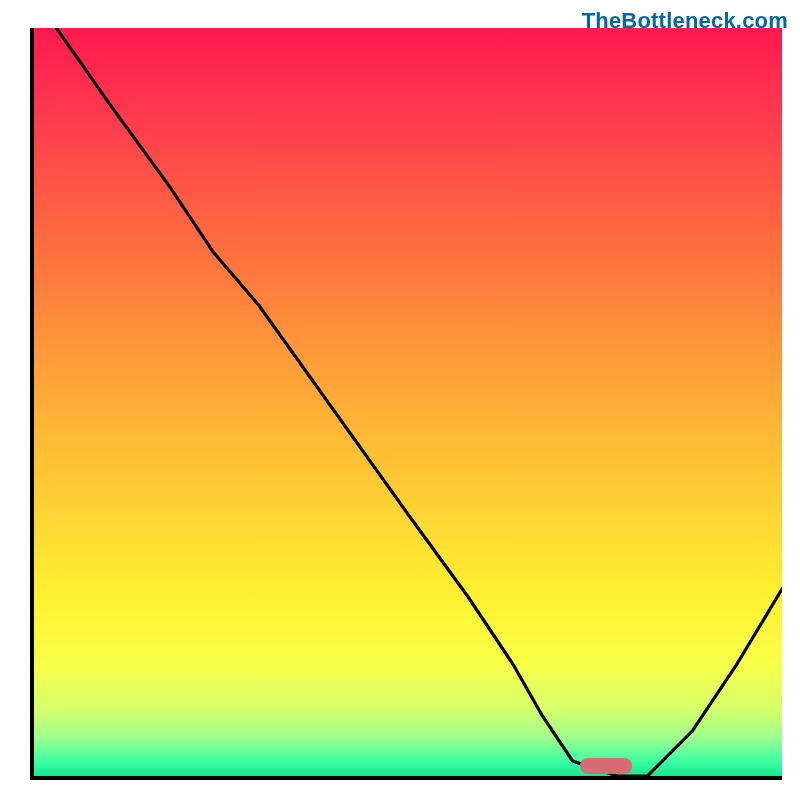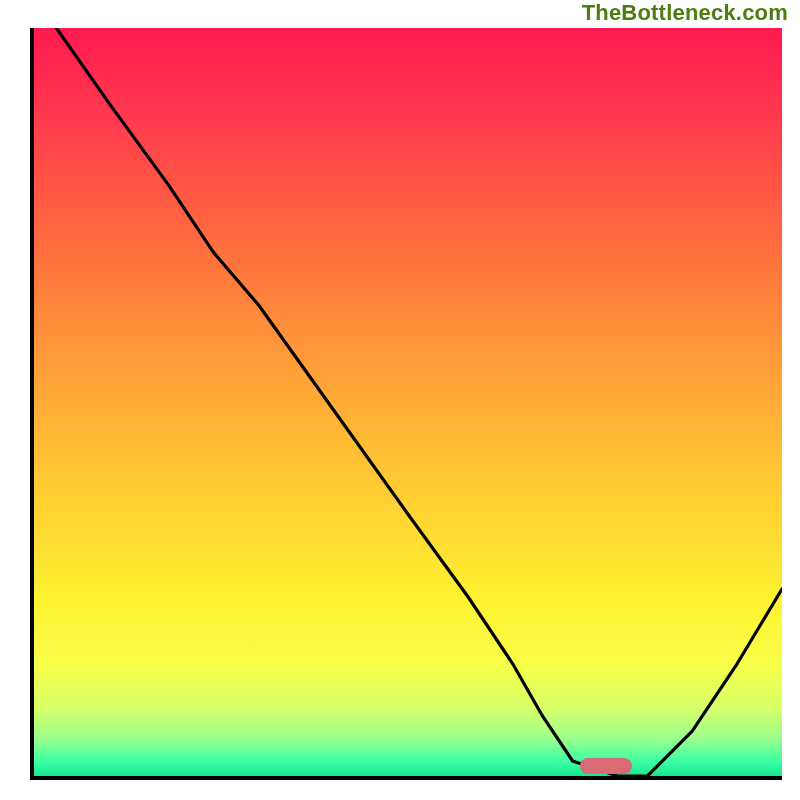--- a/index.html
+++ b/index.html
@@ -10,25 +10,25 @@
     background: #ffffff;
     font-family: Arial, Helvetica, sans-serif;
   }
   .wrap {
     position: relative;
     width: 800px;
     height: 800px;
   }
   .watermark {
     position: absolute;
-    top: 0;
+    top: 8px;
     right: 12px;
     font-size: 22px;
     font-weight: 600;
-    color: #4d7c0f;
+    color: #0369a1;
     letter-spacing: 0.2px;
   }
   .plot {
     position: absolute;
     left: 30px;
     top: 28px;
     width: 748px;
     height: 748px;
     border-left: 4px solid #000;
     border-bottom: 4px solid #000;

